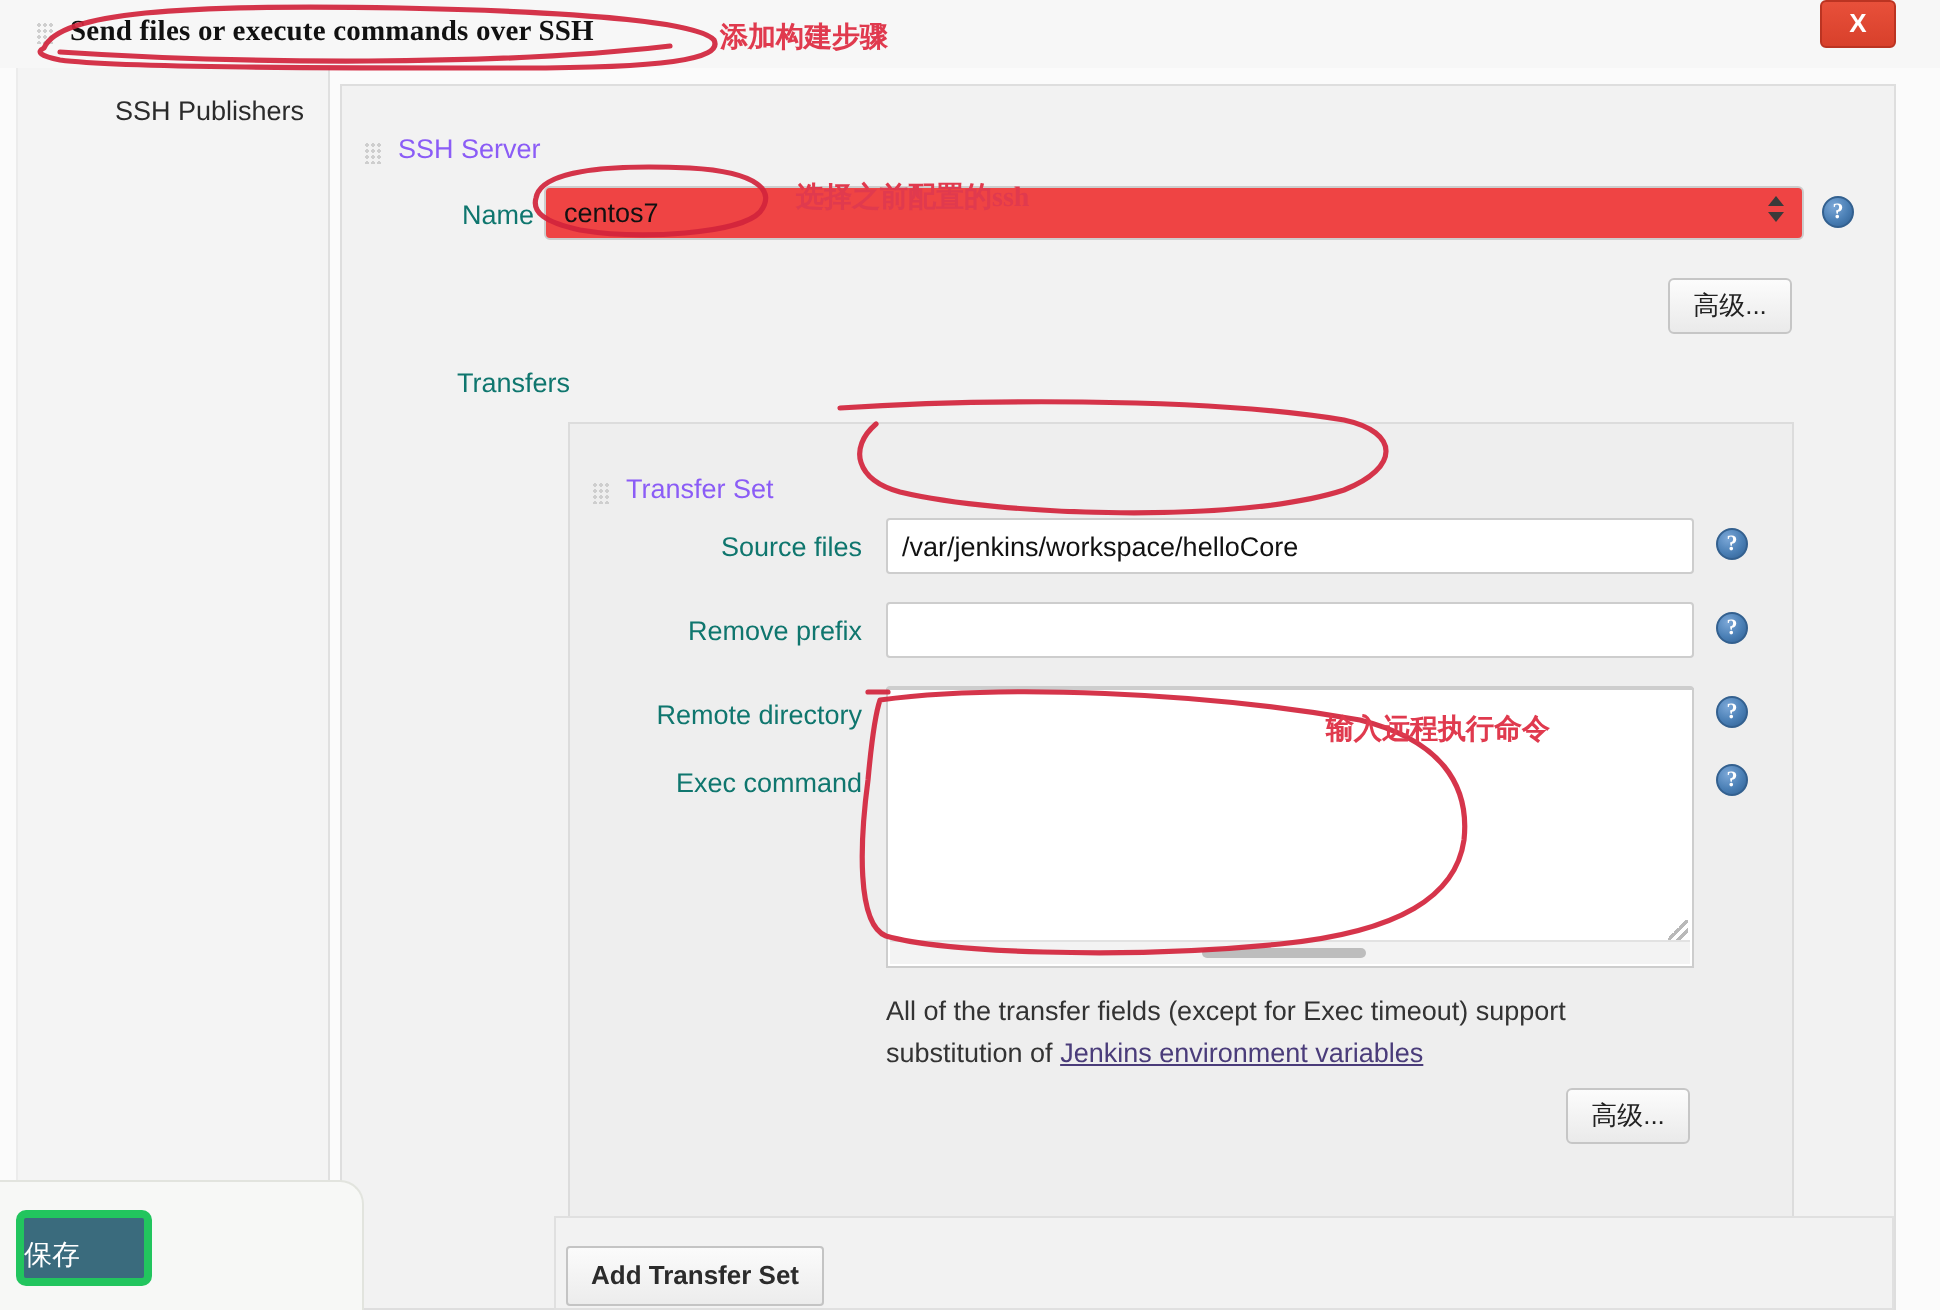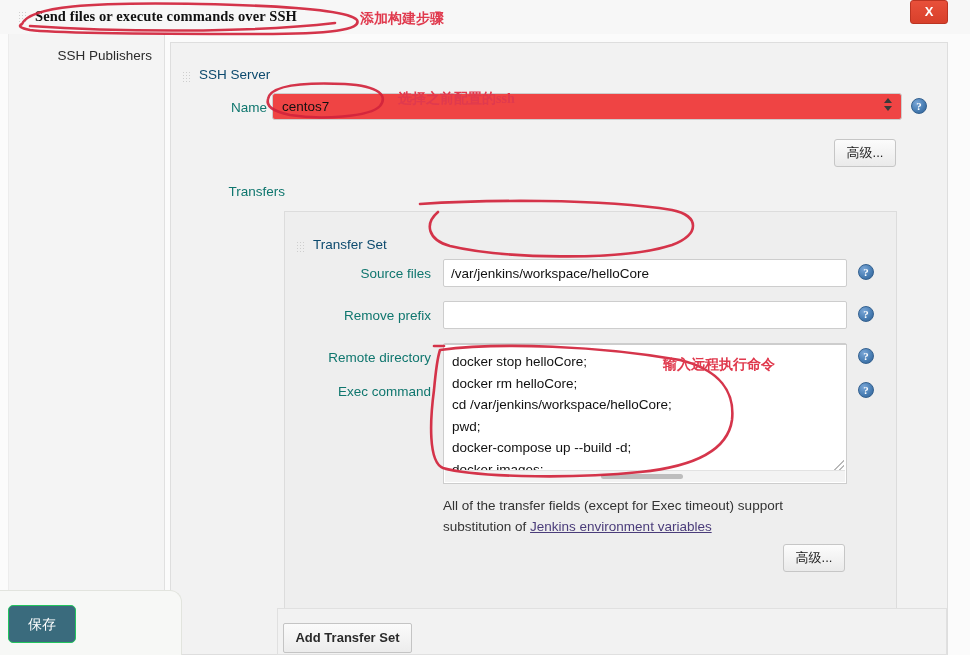--- a/index.html
+++ b/index.html
@@ -104,21 +104,21 @@
     width: 778px; height: 613px;
     background: #f2f2f2;
     border: 1px solid #dedede;
     box-sizing: border-box;
   }
 
   
   .section-head {
     position: absolute;
     font-size: 13.5px;
-    color: #0c4a6e;
+    color: #8b5cf6;
     white-space: nowrap;
   }
 
   
   .row-label {
     position: absolute;
     font-size: 13.5px;
     color: #0f766e;
     text-align: right;
     white-space: nowrap;
@@ -282,26 +282,25 @@
     border-bottom: none;
     border-left: none;
     border-top-right-radius: 12px;
     box-sizing: border-box;
   }
   .save-btn {
     position: absolute;
     left: 8px; top: 14px;
     width: 68px; height: 38px;
     background: #3a6b7d;
-    border: 1px solid #22c55e;
+    border: 4px solid #22c55e;
     border-radius: 5px;
     color: #ffffff;
     font-size: 14px;
     line-height: 36px;
-    text-align: center;
     box-sizing: border-box;
   }
   .apply-btn {
     position: absolute;
     left: 91px; top: 14px;
     width: 68px; height: 38px;
     background: #d9e8f5;
     border: 1px solid #a9c6de;
     border-radius: 5px;
     color: #1c1c1c;
@@ -402,26 +401,20 @@
 
       <div class="row-label" style="left:133px; top:307px; width:127px;">Remote directory</div>
       <input class="tinput" style="left: 272px; top: 300px; width: 404px;" value="">
       <div class="help-icon" style="left:687px; top:305px;">?</div>
 
       <div class="row-label" style="left:133px; top:341px; width:127px;">Exec command</div>
       <div class="help-icon" style="left:687px; top:339px;">?</div>
     </div>
 
     <div class="ta-wrap" style="left:443px; top:310px;">
-      <div class="ta-text">docker stop helloCore;
-docker rm helloCore;
-cd /var/jenkins/workspace/helloCore;
-pwd;
-docker-compose up --build -d;
-docker images;</div>
       <div class="ta-grip"></div>
       <div class="ta-scroll">
         <div class="ta-scroll-thumb"></div>
       </div>
     </div>
 
     <div class="desc" style="top:461px;">
       <span>All of the transfer fields (except for Exec timeout) support substitution of </span><a href="#">Jenkins environment variables</a>
     </div>
 

